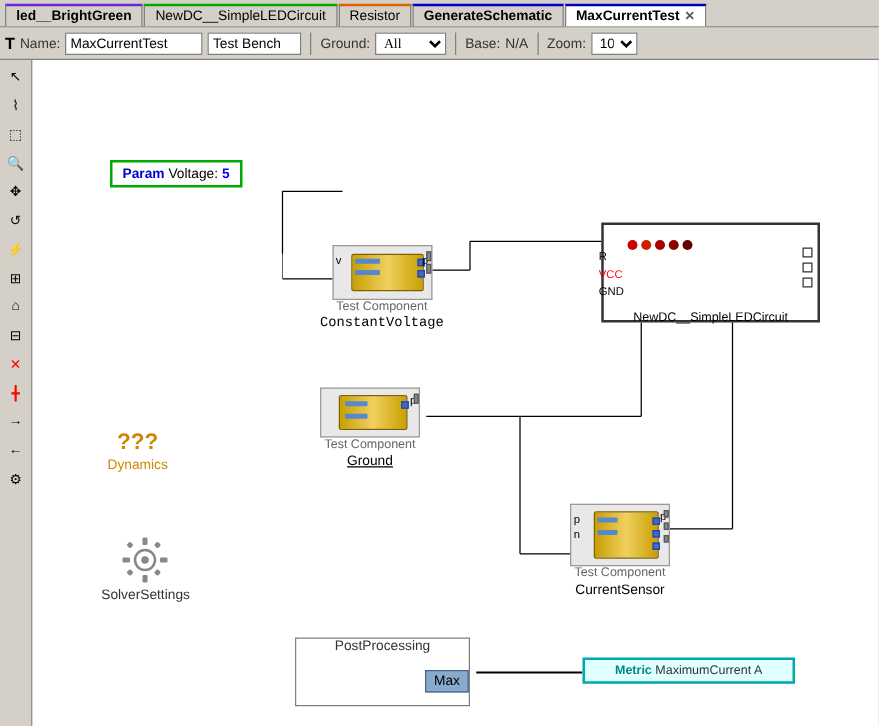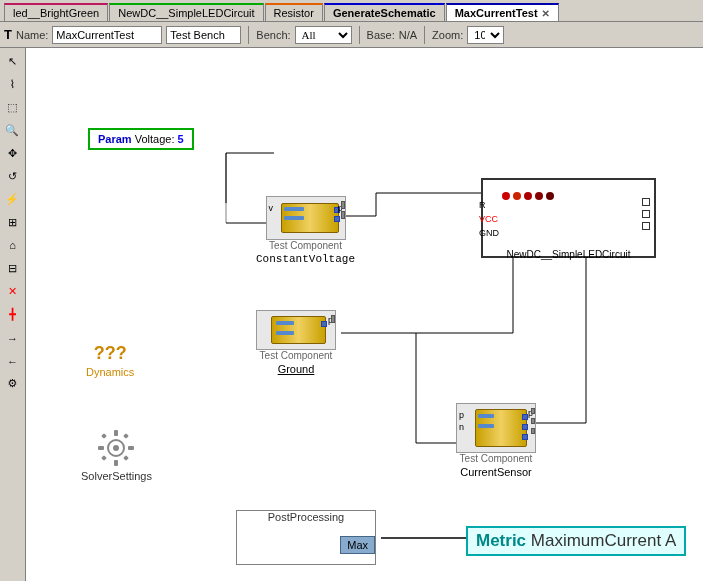--- a/index.html
+++ b/index.html
@@ -24,21 +24,21 @@
       background: #d4d0c8;
       cursor: pointer;
       font-size: 11px;
       margin-right: 1px;
       white-space: nowrap;
     }
     .tab.active {
       background: #ffffff;
       font-weight: bold;
     }
-    .tab.yellow { border-top: 2px solid #be185d; }
+    .tab.yellow { border-top: 2px solid #6d28d9; font-weight: bold; }
     .tab.green { border-top: 2px solid #00aa00; }
     .tab.orange { border-top: 2px solid #e06000; }
     .tab.blue-tab { border-top: 2px solid #0000cc; font-weight: bold; }
     .tab.active-tab { border-top: 2px solid #0000aa; }
     .tab-close {
       margin-left: 4px;
       font-size: 10px;
       cursor: pointer;
       color: #555;
     }
@@ -144,22 +144,22 @@
     }
     .param-keyword { color: #0000cc; font-weight: bold; }
     .param-name { color: #000; }
     .param-value { color: #0000ff; font-weight: bold; }
 
     
     .metric-box {
       position: absolute;
       border: 2px solid #00aaaa;
       background: #e0ffff;
-      padding: 3px 8px;
-      font-size: 17px;
+      padding: 3px 24px;
+      font-size: 10px;
     }
     .metric-keyword { color: #008888; font-weight: bold; }
 
     
     .postproc-box {
       position: absolute;
       border: 1px solid #808080;
       background: white;
       display: flex;
       flex-direction: column;
@@ -213,21 +213,21 @@
     <span class="tab-close">✕</span>
   </div>
 </div>
 
 <div class="toolbar">
   <span style="font-size:13px; font-weight:bold;">T</span>
   <span class="toolbar-label">Name:</span>
   <input class="toolbar-input" style="width: 110px;" value="MaxCurrentTest">
   <input class="toolbar-input" style="width: 75px;" value="Test Bench">
   <div class="toolbar-separator"></div>
-  <span class="toolbar-label">Bench:</span>
+  <span class="toolbar-label">Ground:</span>
   <select class="toolbar-select" style="width:57px;font-family:Liberation Serif, serif;">
     <option>All</option>
   </select>
   <div class="toolbar-separator"></div>
   <span class="toolbar-label">Base:</span>
   <span class="toolbar-label">N/A</span>
   <div class="toolbar-separator"></div>
   <span class="toolbar-label">Zoom:</span>
   <select class="toolbar-select" style="width:37px;">
     <option>100%</option>

